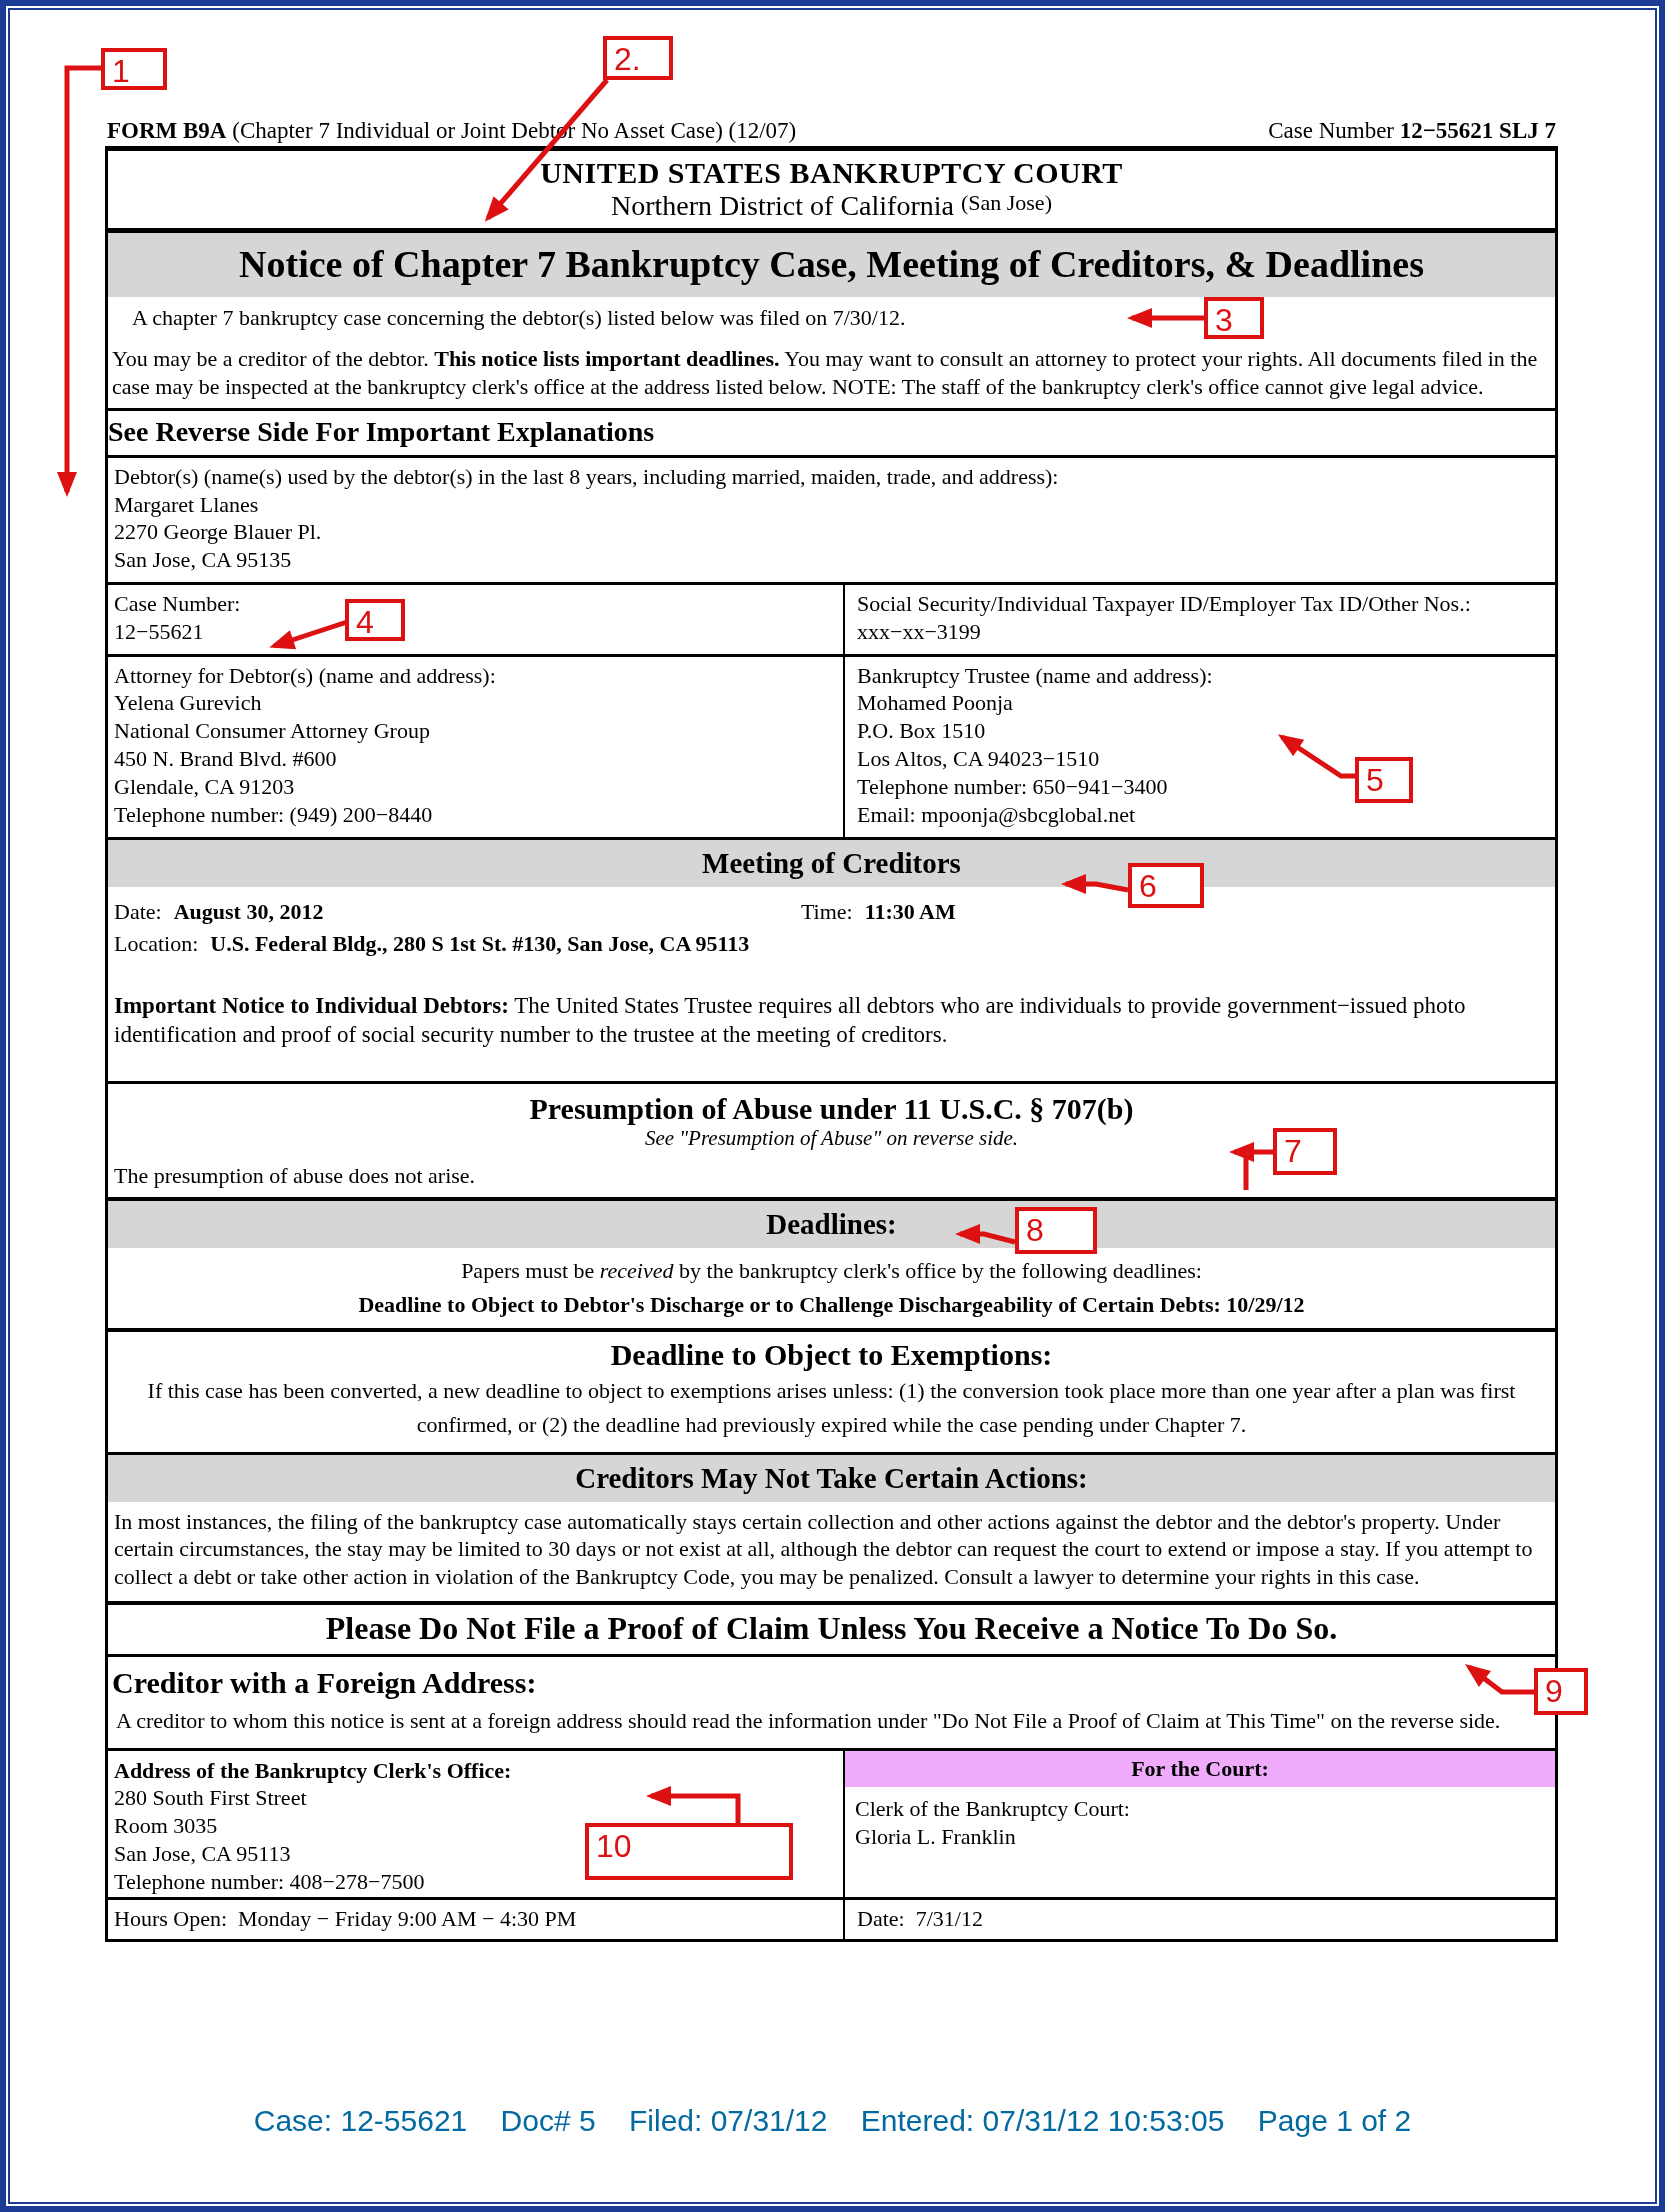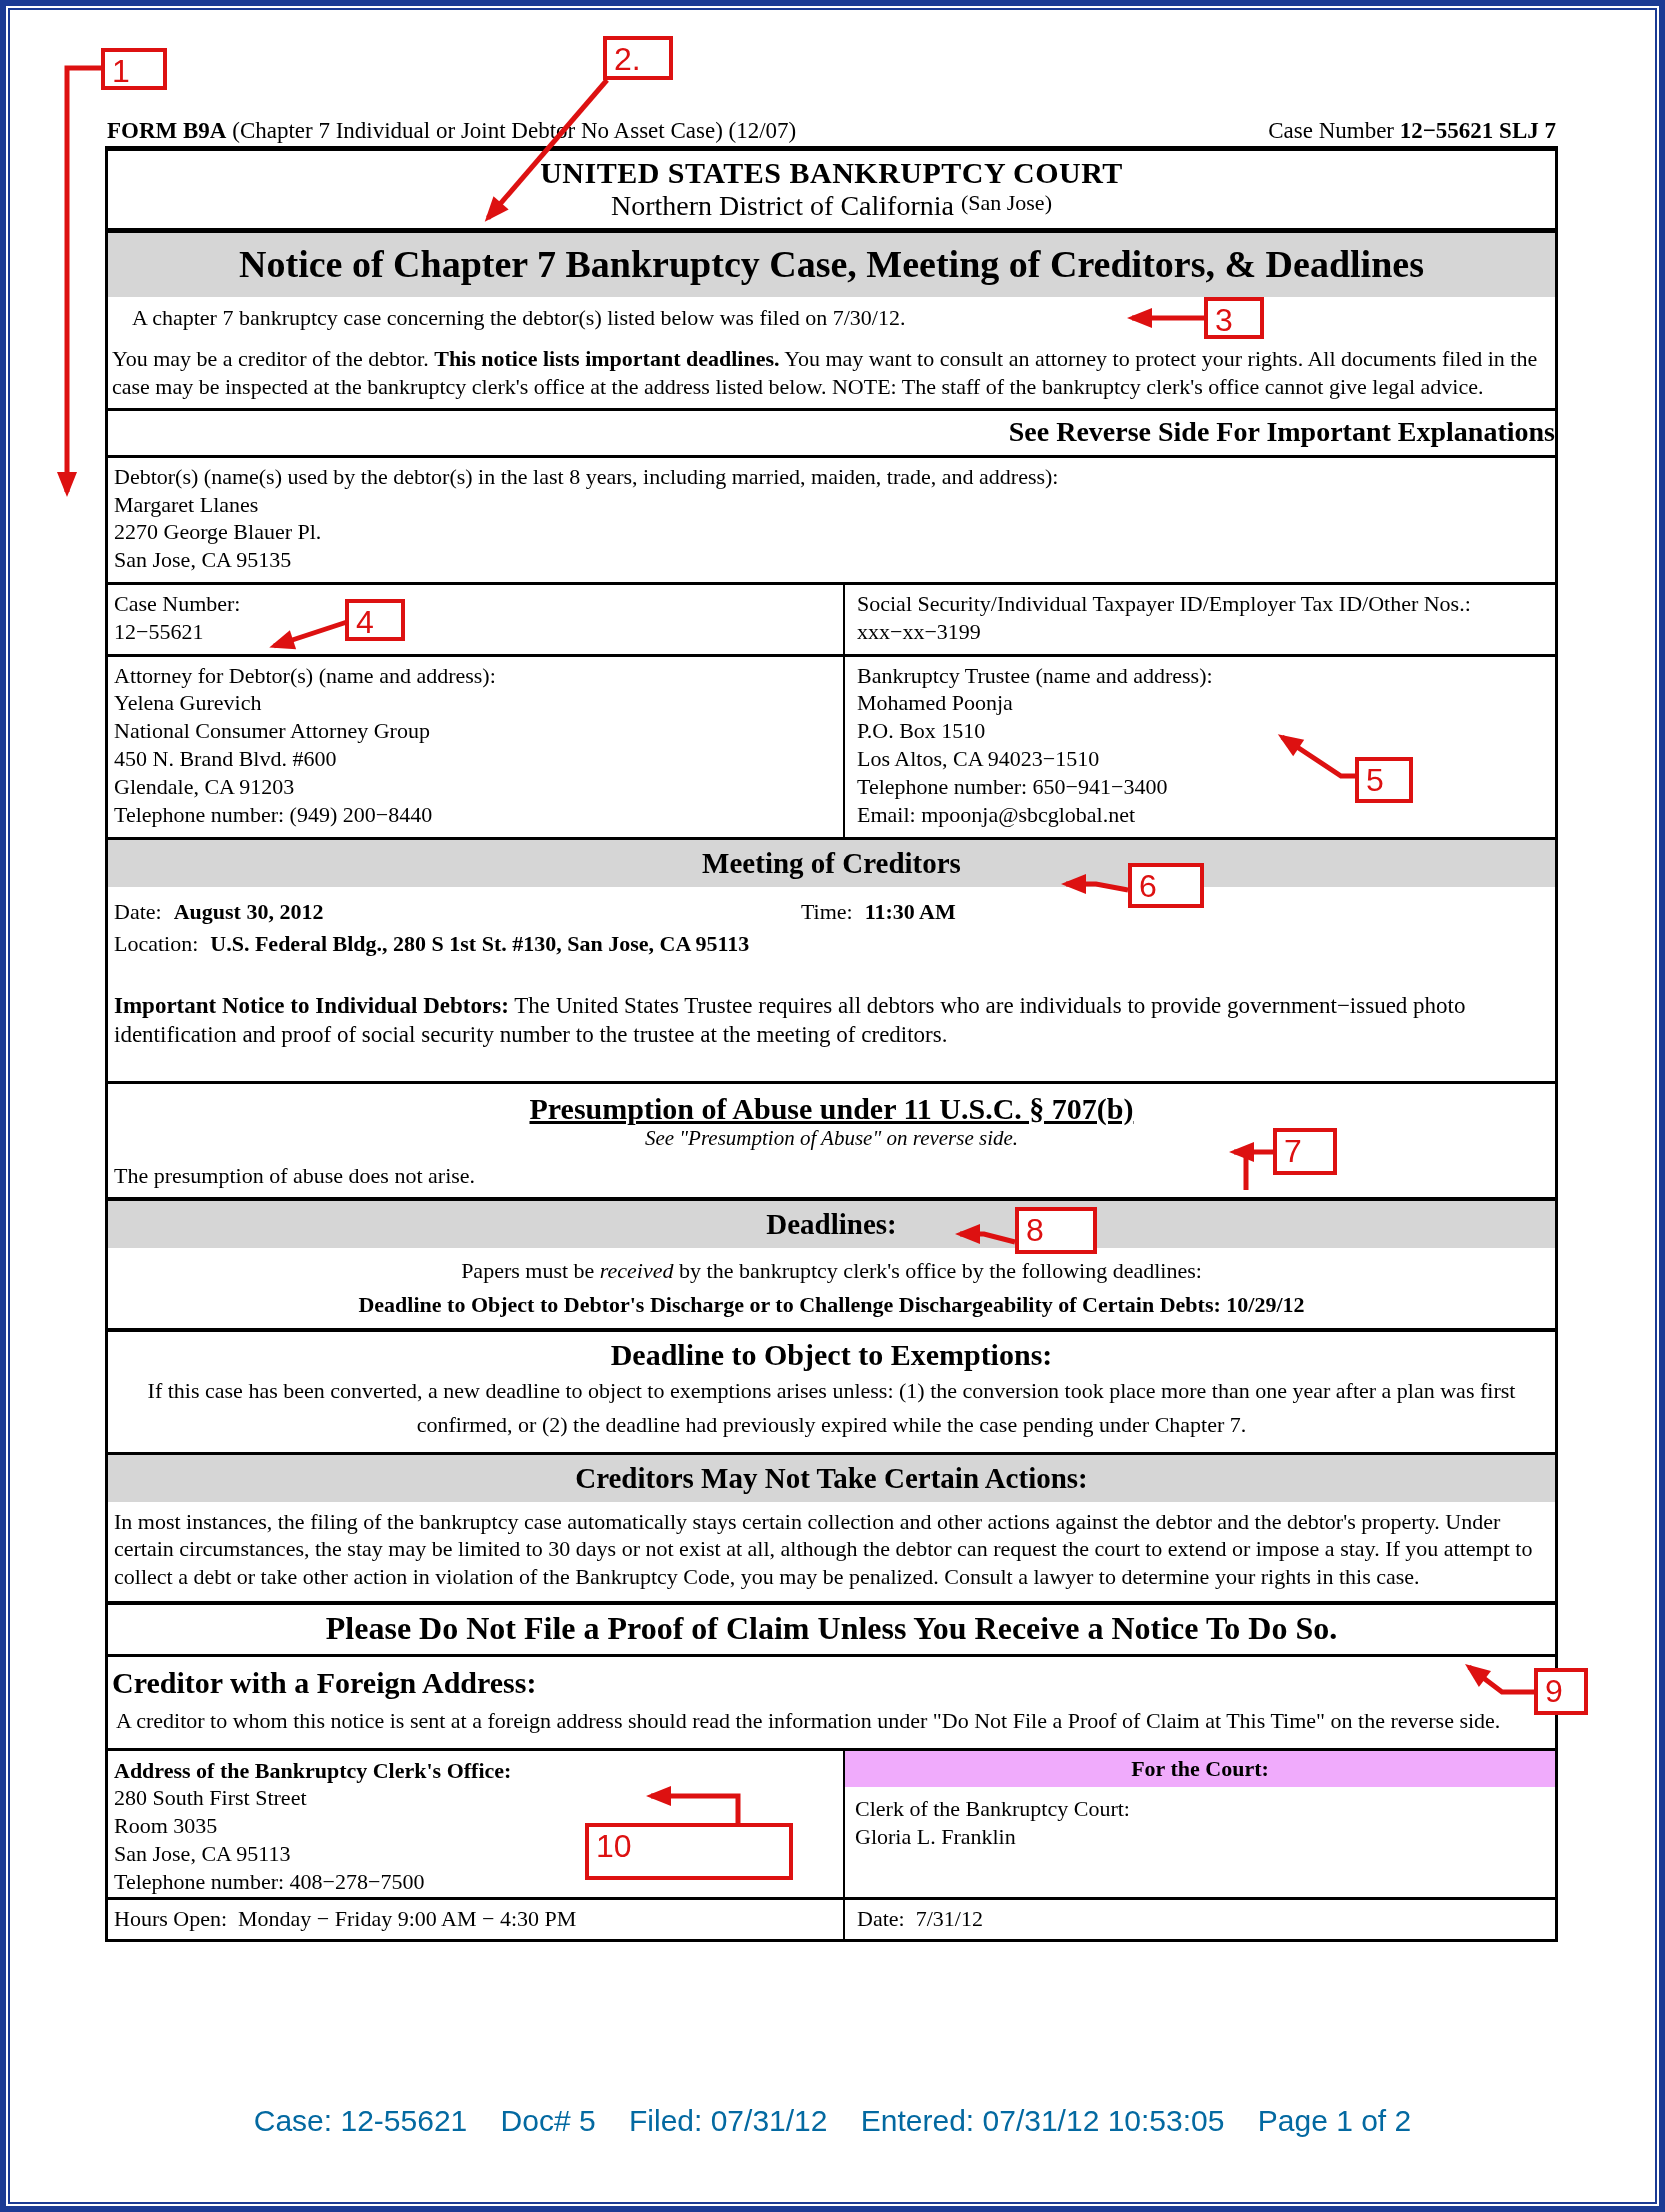--- a/index.html
+++ b/index.html
@@ -23,41 +23,41 @@
   .court-name{font-size:30px;font-weight:bold;letter-spacing:.5px;}
   .court-district{font-size:28px;}
   .district-paren{font-size:22px;vertical-align:5px;}
 
   .graybar{background:#d6d6d6;text-align:center;font-weight:bold;font-size:29px;padding:7px 0;}
   .titlebar{background:#d6d6d6;text-align:center;font-weight:bold;font-size:38px;padding:9px 0 11px;}
 
   .filed-line{font-size:22px;padding:8px 0 2px 24px;}
   .intro{font-size:22px;line-height:1.26;margin:12px 0 0;padding:0 6px 8px 4px;}
 
-  .reverse-h{text-align:right;font-weight:bold;font-size:28px;padding:5px 0 7px;}
+  .reverse-h{text-align:left;font-weight:bold;font-size:28px;padding:5px 0 7px;}
 
   .block{font-size:22px;line-height:1.2;padding:5px 10px 8px 6px;}
   .block div{margin:1px 0;}
 
   .row{display:flex;align-items:stretch;}
   .cell-l{width:737px;box-sizing:border-box;border-right:2px solid #000;
           padding:5px 10px 7px 6px;font-size:22px;line-height:1.22;}
   .cell-r{flex:1;box-sizing:border-box;padding:5px 10px 7px 12px;font-size:22px;line-height:1.22;}
   .cell-l div,.cell-r div{margin:1px 0;}
   .ssn-val{margin-top:22px;}
 
   .meeting-block{padding:8px 10px 8px 6px;font-size:22px;}
   .dt-row{display:flex;margin:4px 0 2px;}
   .dt-left{width:48%;}
   .lbl{font-weight:normal;}
   .val{font-weight:bold;margin-left:12px;}
   .loc-row{margin:6px 0 0;}
   .notice{margin-top:34px;font-size:23px;line-height:1.28;padding-right:4px;}
 
-  .pres-h{font-size:30px;font-weight:bold;text-align:center;padding-top:8px;text-decoration:underline;}
+  .pres-h{font-size:30px;font-weight:bold;text-align:center;padding-top:8px;}
   .pres-sub{font-size:21px;font-style:italic;text-align:center;}
   .pres-body{font-size:22px;padding:12px 8px 8px 6px;}
 
   .dl-line{text-align:center;font-size:22px;margin-top:10px;}
   .dl-bold{text-align:center;font-size:22px;font-weight:bold;margin:8px 0 10px;}
 
   .ex-h{font-size:30px;font-weight:bold;text-align:center;padding:6px 0 0;}
   .ex-body{font-size:22px;text-align:center;line-height:1.55;padding:2px 10px 10px;}
 
   .act-body{font-size:22px;line-height:1.26;padding:6px 8px 10px 6px;}

